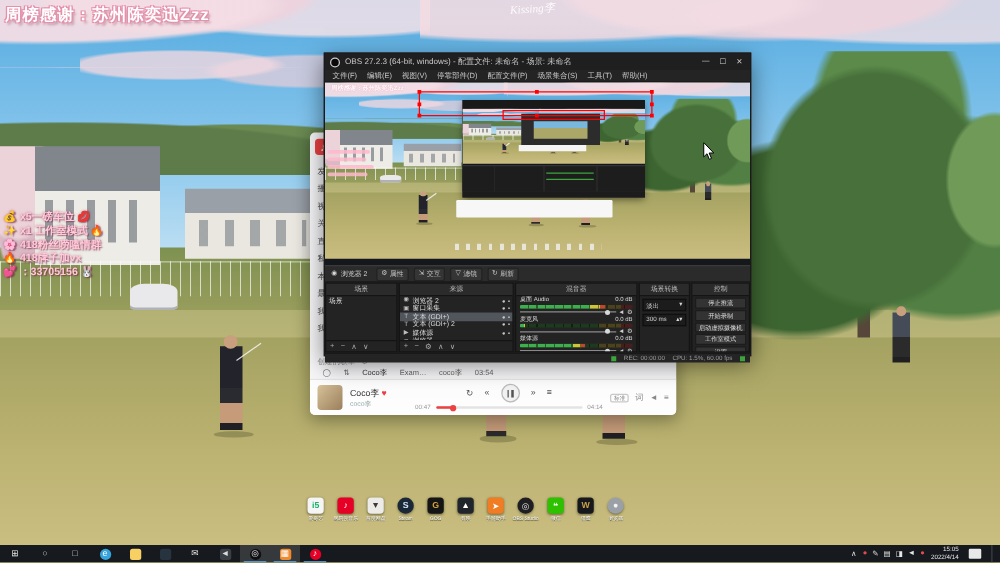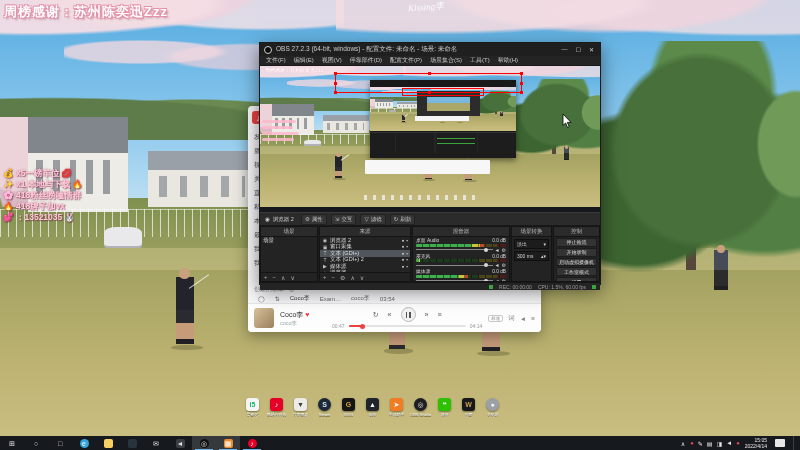--- a/index.html
+++ b/index.html
@@ -233,24 +233,24 @@
     <i class="person p4"></i>
     <i class="racket r1"></i>
     <i class="racket r2"></i>
   </div>
 </div>
 
 <div class="banner">周榜感谢：苏州陈奕迅Zzz</div>
 <div class="watermark">Kissing李</div>
 <div class="chat">
     <div class="chat-line">💰 x5一磅车位 💋</div>
-    <div class="chat-line">✨ x1 本地与下载 🔥</div>
+    <div class="chat-line">✨ x1 工作室模式 🔥</div>
     <div class="chat-line">🌸 418粉丝唠嗑情群</div>
     <div class="chat-line">🔥 418牌子加vx</div>
-    <div class="chat-line">💕 ：13521035 🐰</div>
+    <div class="chat-line">💕 ：33705156 🐰</div>
   </div>
 
 <div class="nm">
   <div class="nm-logo">♪</div>
   <div class="nm-appname">网易云音乐</div>
   <div class="nm-side">
       <div class="nm-item">发现音乐</div>
       <div class="nm-item">播客</div>
       <div class="nm-item">视频</div>
       <div class="nm-item">关注</div>

